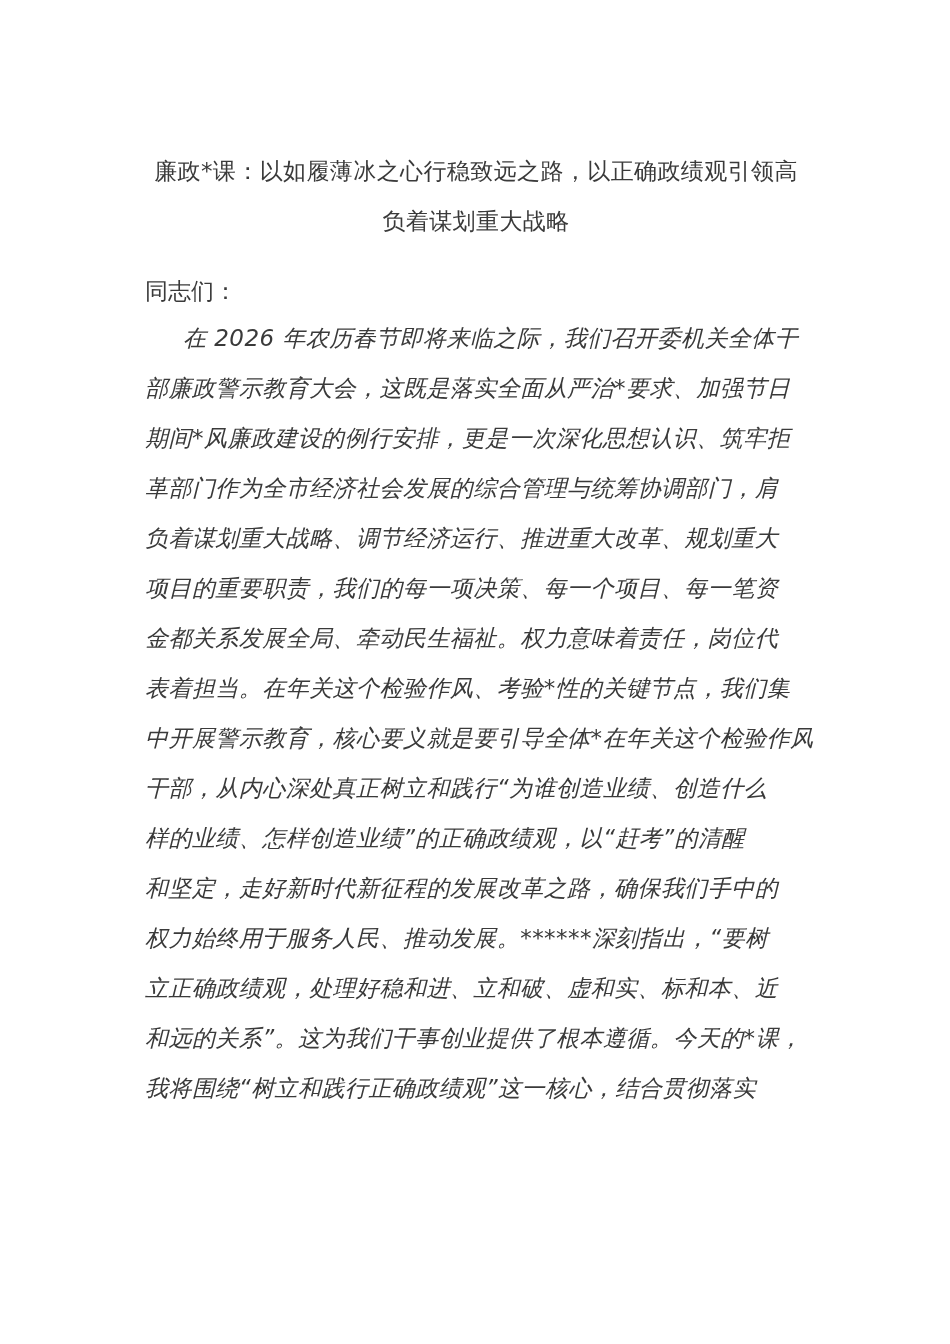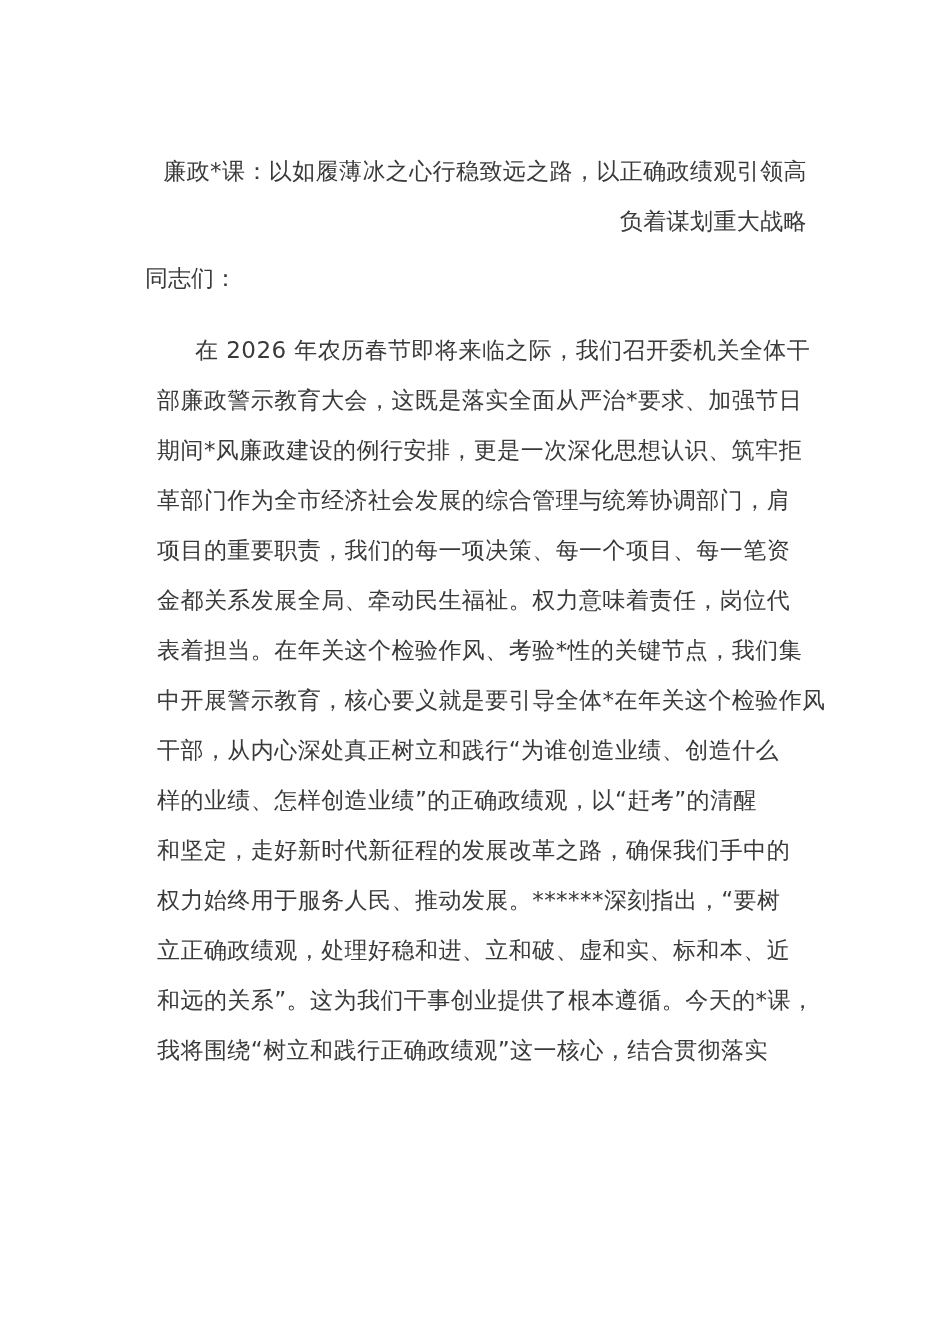--- a/index.html
+++ b/index.html
@@ -19,46 +19,47 @@
       position: absolute;
       left: 145px;
       top: 0;
       width: 662px;
     }
     .title {
       position: absolute;
       top: 146px;
       left: 0;
       width: 662px;
-      text-align: right;
+      text-align: center;
       font-size: 23px;
       line-height: 50px;
       letter-spacing: 0.4px;
       margin: 0;
       font-weight: normal;
     }
     .greeting {
       position: absolute;
-      top: 253px;
+      top: 266px;
       left: 0;
       font-size: 23px;
       line-height: 50px;
       margin: 0;
     }
     .body-para {
       position: absolute;
       top: 313px;
       left: 0;
       width: 662px;
       font-size: 23px;
       line-height: 50px;
-      margin: 12px;
+      margin: 0;
       text-indent: 46px;
       text-align: justify;
       letter-spacing: 0.45px;
+      font-style: italic;
     }
     .line {
       display: block;
       white-space: nowrap;
       text-indent: 0;
     }
     .line.first {
       padding-left: 38px;
     }
   </style>
@@ -71,20 +72,21 @@
     <span class="line">负着谋划重大战略</span>
   </h1>
 
   <p class="greeting">同志们：</p>
 
   <div class="body-para">
     <span class="line first">在 2026 年农历春节即将来临之际，我们召开委机关全体干</span>
     <span class="line">部廉政警示教育大会，这既是落实全面从严治*要求、加强节日</span>
     <span class="line">期间*风廉政建设的例行安排，更是一次深化思想认识、筑牢拒</span>
     <span class="line">革部门作为全市经济社会发展的综合管理与统筹协调部门，肩</span>
+    <span class="line">负着谋划重大战略、调节经济运行、推进重大改革、规划重大</span>
     <span class="line">项目的重要职责，我们的每一项决策、每一个项目、每一笔资</span>
     <span class="line">金都关系发展全局、牵动民生福祉。权力意味着责任，岗位代</span>
     <span class="line">表着担当。在年关这个检验作风、考验*性的关键节点，我们集</span>
     <span class="line">中开展警示教育，核心要义就是要引导全体*在年关这个检验作风</span>
     <span class="line">干部，从内心深处真正树立和践行“为谁创造业绩、创造什么</span>
     <span class="line">样的业绩、怎样创造业绩”的正确政绩观，以“赶考”的清醒</span>
     <span class="line">和坚定，走好新时代新征程的发展改革之路，确保我们手中的</span>
     <span class="line">权力始终用于服务人民、推动发展。******深刻指出，“要树</span>
     <span class="line">立正确政绩观，处理好稳和进、立和破、虚和实、标和本、近</span>
     <span class="line">和远的关系”。这为我们干事创业提供了根本遵循。今天的*课，</span>

